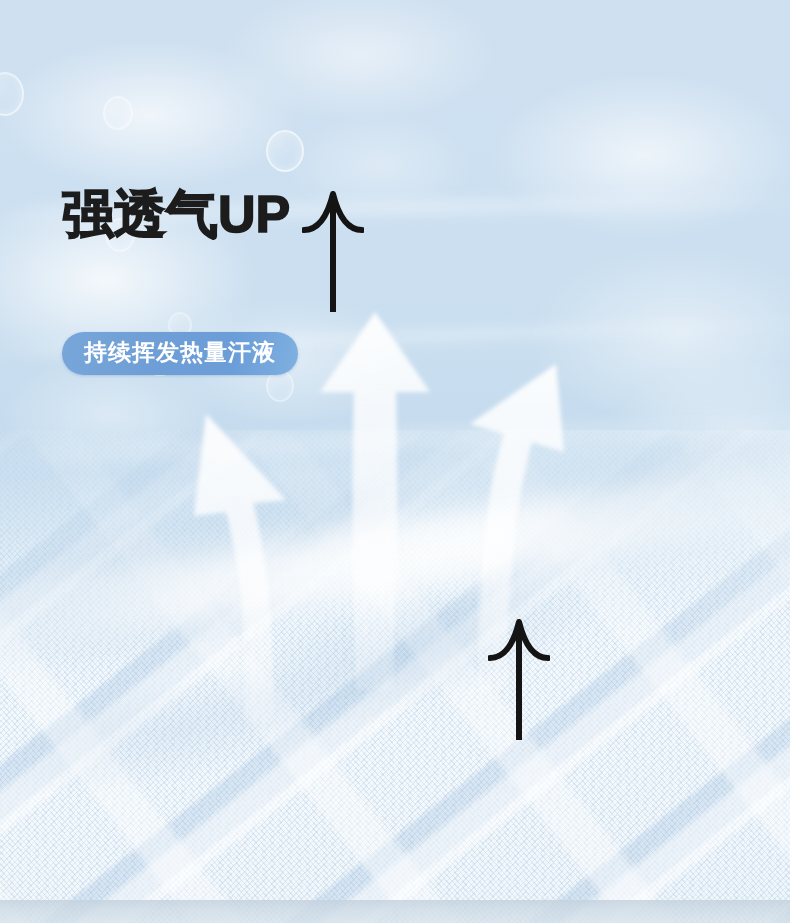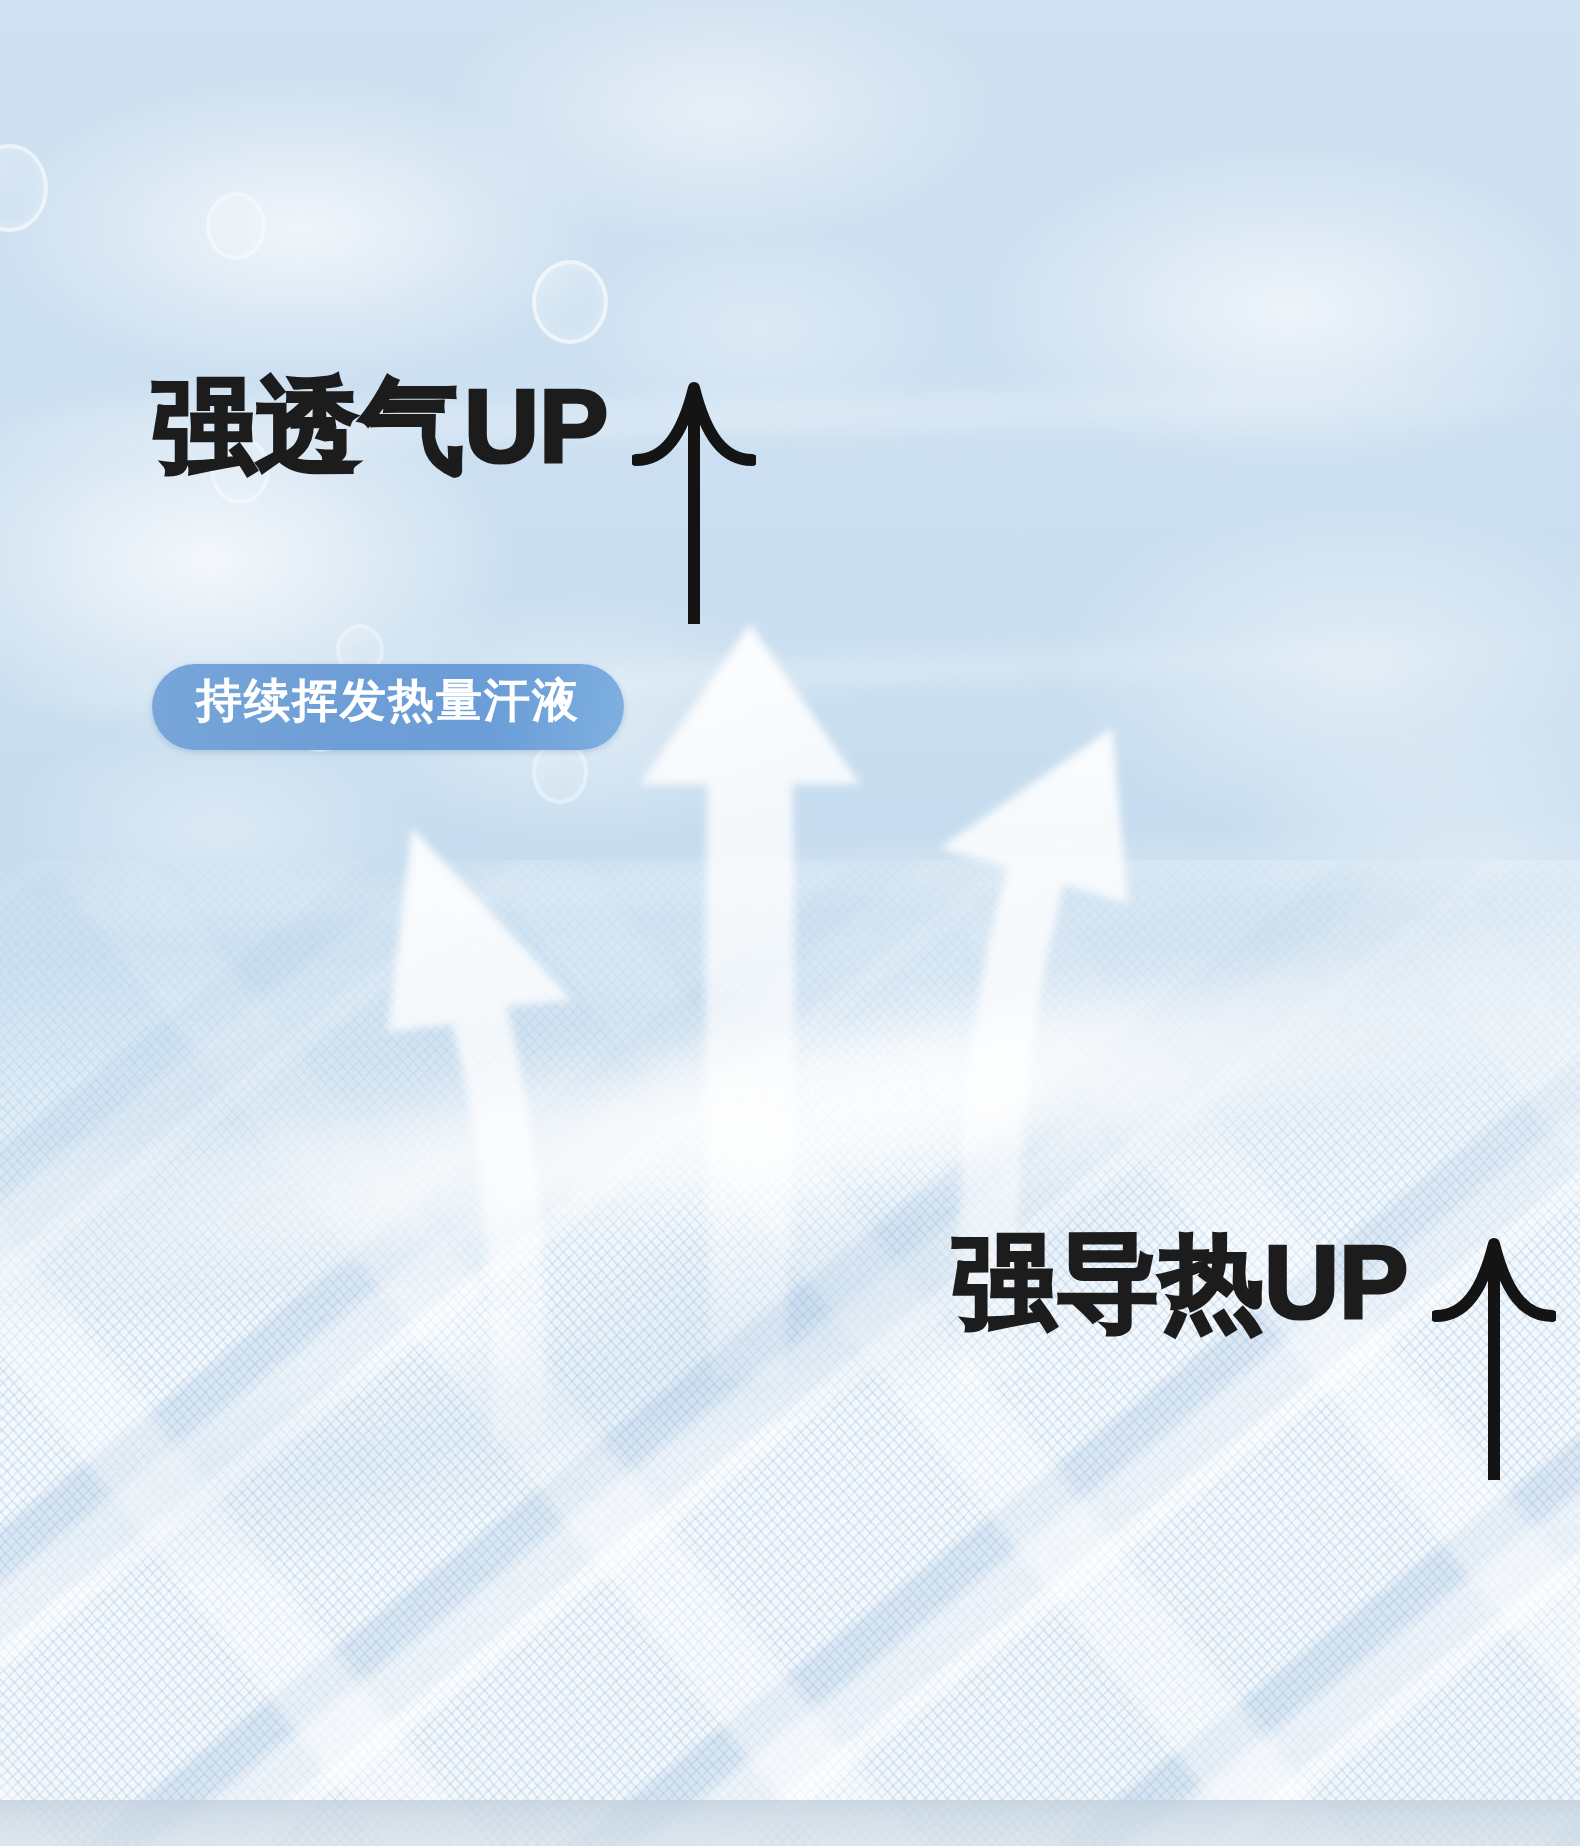--- a/index.html
+++ b/index.html
@@ -224,30 +224,30 @@
     display: inline-block;
     margin-top: 16px;
     padding: 9px 22px 11px;
     border-radius: 22px;
     background: linear-gradient(100deg, #78a6d9 0%, #6e9ed6 40%, #6b9dd8 72%, #7fb0e0 100%);
     color: #ffffff;
     font-size: 23px;
     font-weight: 700;
     letter-spacing: 1px;
     line-height: 1;
-    font-family: Liberation Mono, monospace;
+    font-family: Liberation Serif, serif;
     box-shadow: 0 1px 3px rgba(60,110,160,0.25);
   }
 
   .up-arrow {
     margin-left: 12px;
     flex: 0 0 auto;
   }
 
-  #block-breathable { left: 76px; top: 188px; }
+  #block-breathable { left: 62px; top: 188px; }
   #block-conductive { left: 476px; top: 616px; }
 </style>
 </head>
 <body>
 
 <div class="poster">
 
   <div class="sky">
     <div class="cloud c1"></div>
     <div class="cloud c2"></div>
@@ -329,21 +329,20 @@
       <svg class="up-arrow" width="62" height="128" viewBox="0 0 62 128" aria-hidden="true">
         <path d="M31 6 L31 124" stroke="#141414" stroke-width="6" fill="none" stroke-linecap="butt"></path>
         <path d="M2 42 C16 42 25 30 31 6 C37 30 46 42 60 42" stroke="#141414" stroke-width="6" fill="none" stroke-linecap="round" stroke-linejoin="round"></path>
       </svg>
     </div>
     <div class="badge">持续挥发热量汗液</div>
   </div>
 
   <div class="block" id="block-conductive">
     <div class="headline">
-      <span class="headline-text">强导热UP</span>
       <svg class="up-arrow" width="62" height="128" viewBox="0 0 62 128" aria-hidden="true">
         <path d="M31 6 L31 124" stroke="#141414" stroke-width="6" fill="none" stroke-linecap="butt"></path>
         <path d="M2 42 C16 42 25 30 31 6 C37 30 46 42 60 42" stroke="#141414" stroke-width="6" fill="none" stroke-linecap="round" stroke-linejoin="round"></path>
       </svg>
     </div>
   </div>
 
   <div class="bottom-strip"></div>
 </div>
 

